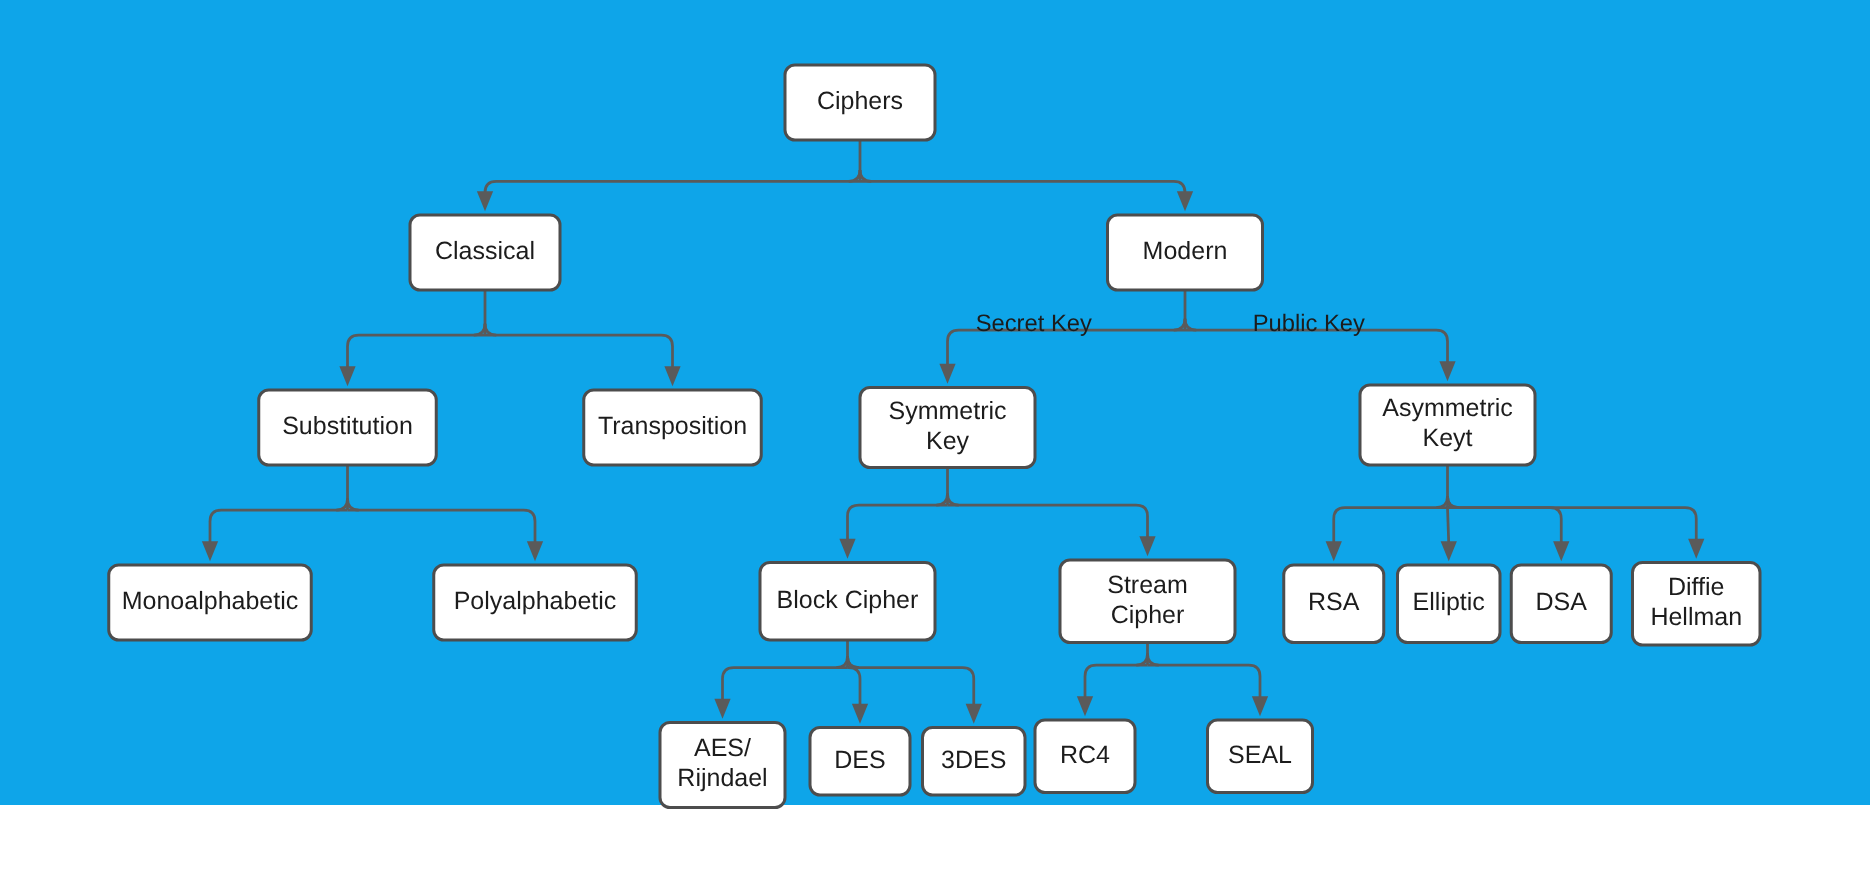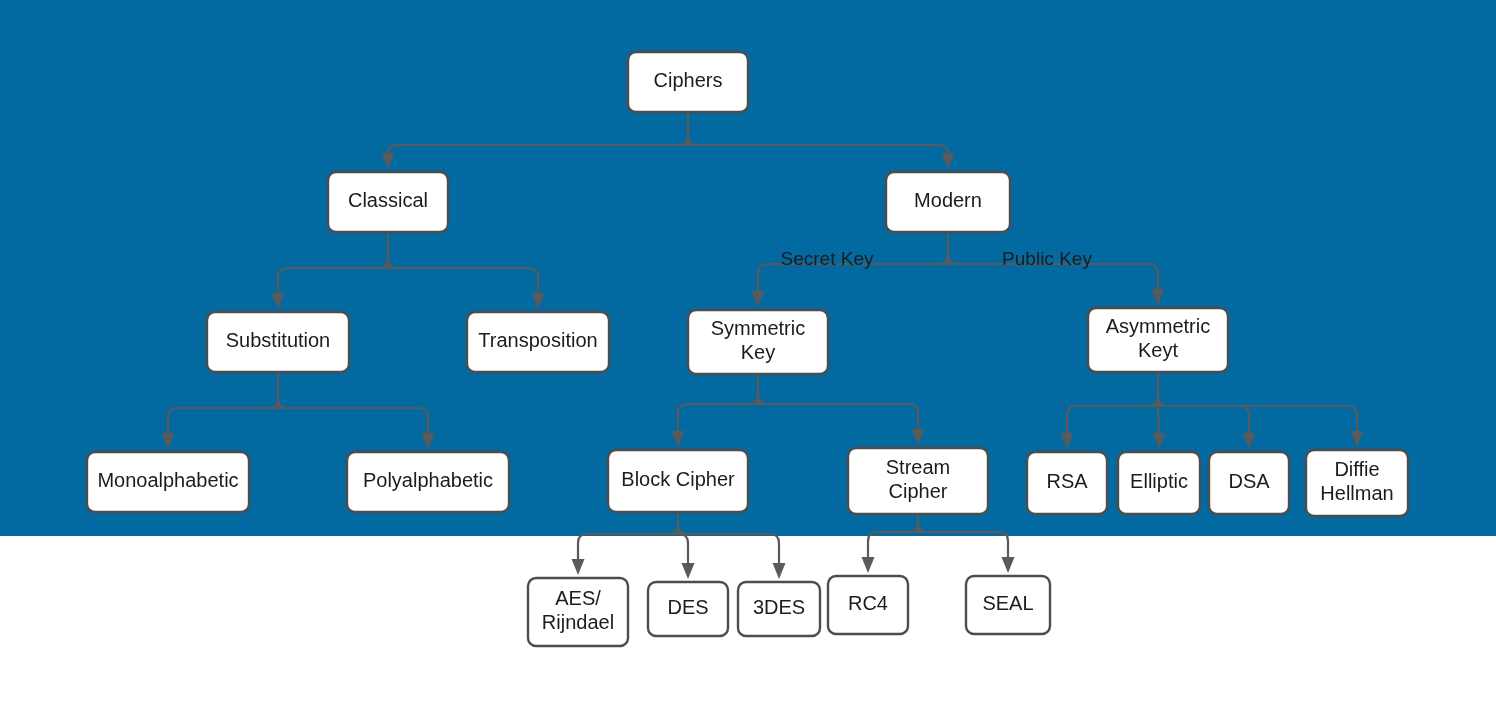--- a/index.html
+++ b/index.html
@@ -9,22 +9,22 @@
   }
   body {
     width: 1496px;
     height: 704px;
     font-family: "Liberation Sans", sans-serif;
     overflow: hidden;
   }
   #diagram-root {
     position: relative;
     width: 1496px;
-    height: 536px;
-    background: #0369a1;
+    height: 644px;
+    background: #0ea5e9;
   }
   svg.flow {
     position: absolute;
     left: 0;
     top: 0;
     width: 1496px;
     height: 704px;
     display: block;
   }
   .node-box {

